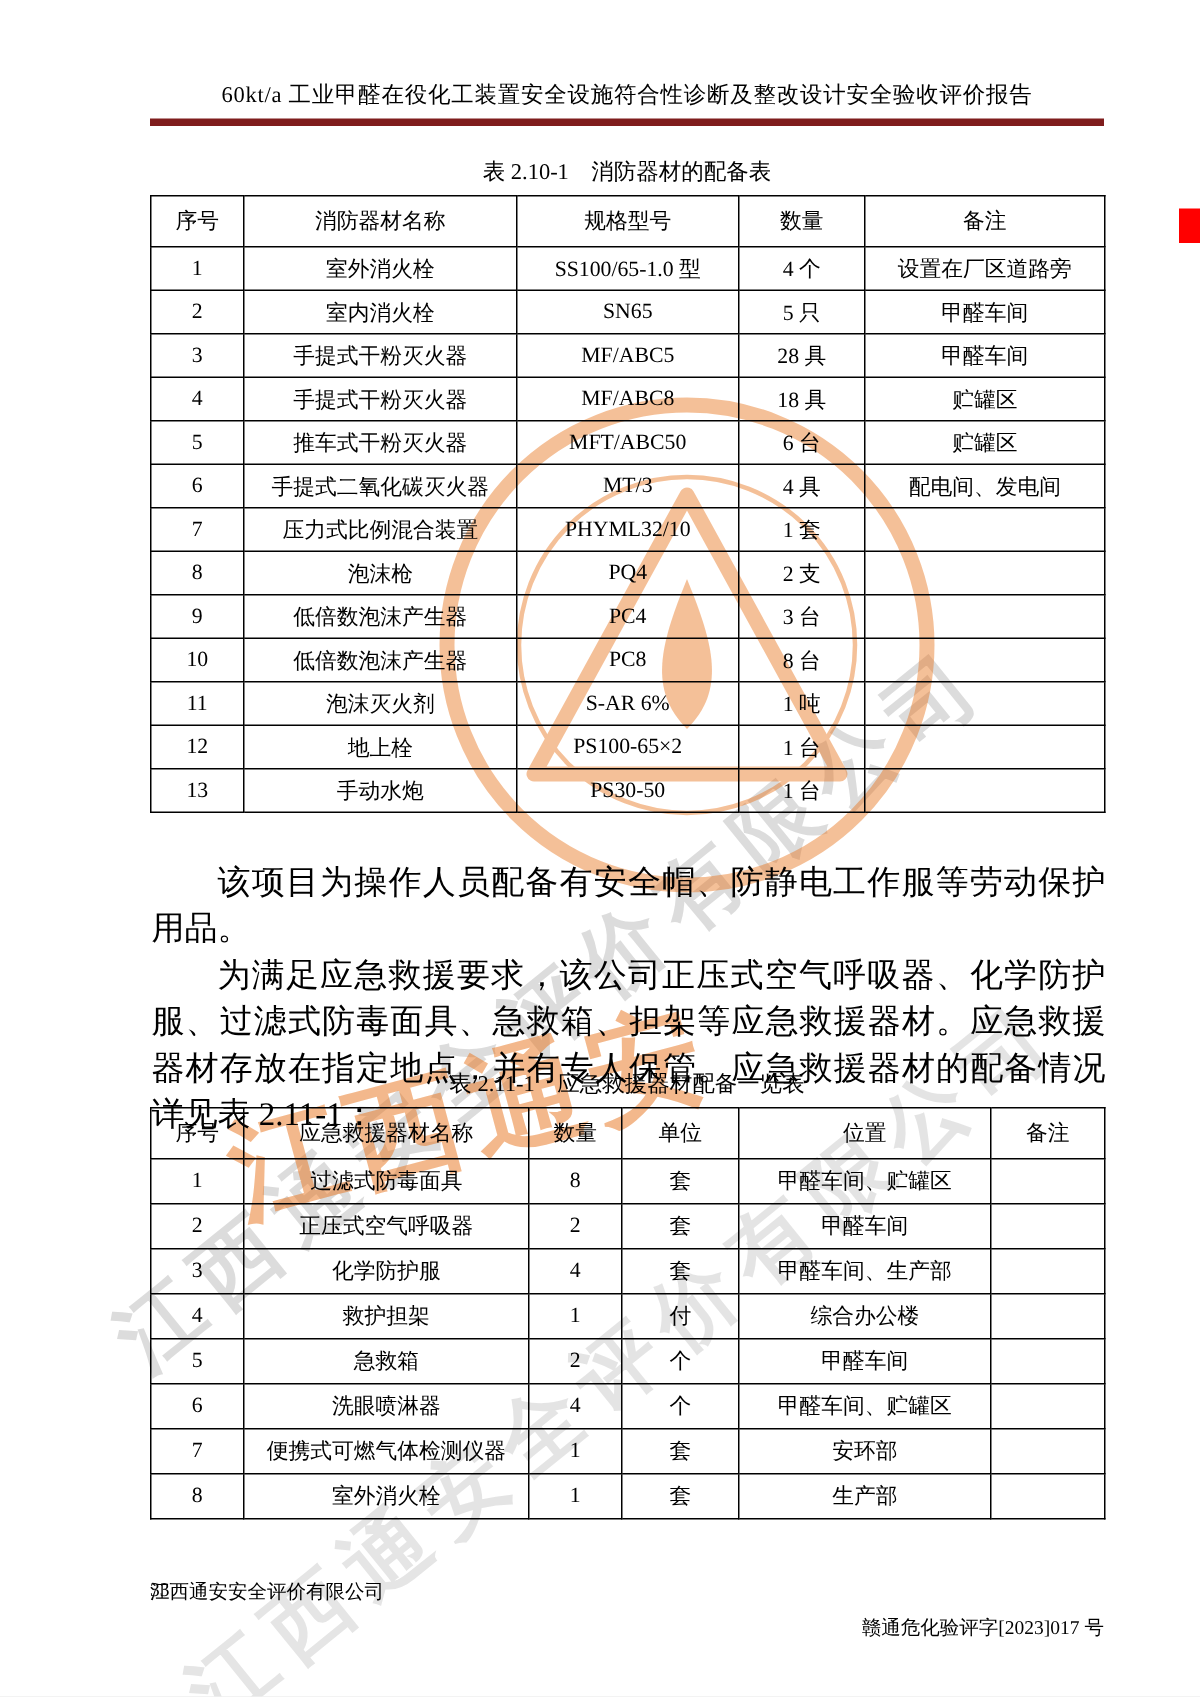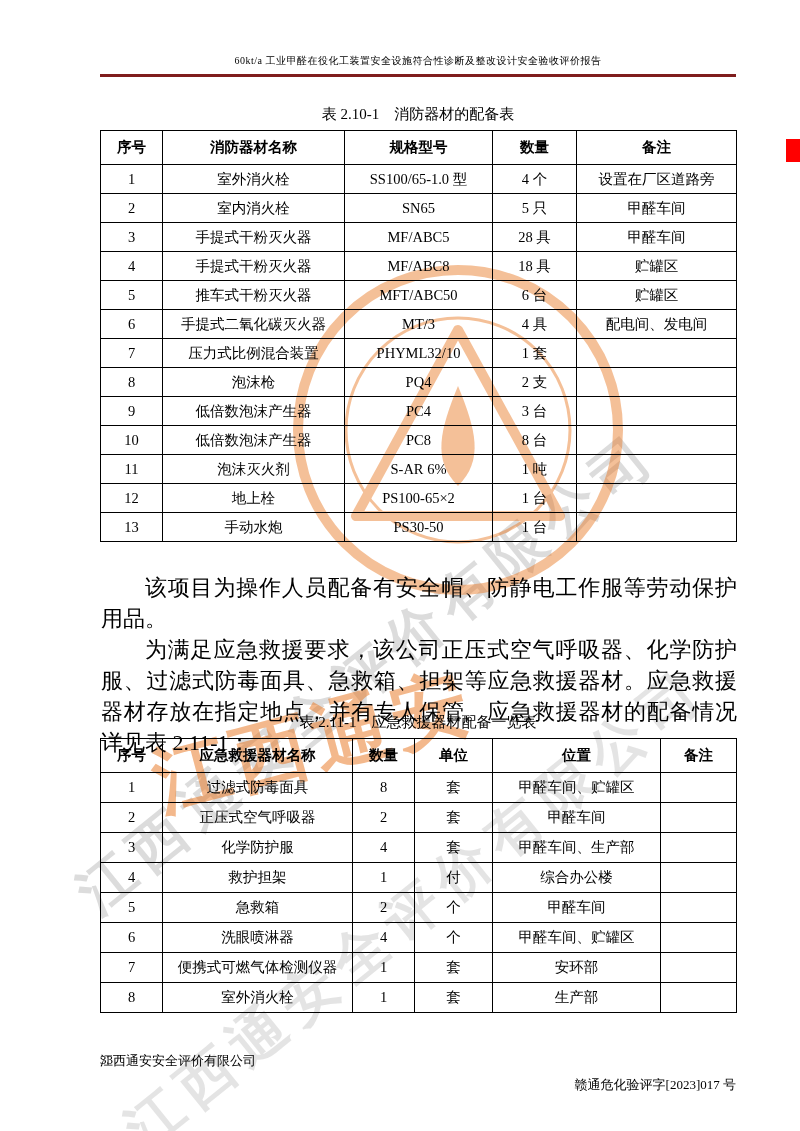--- a/index.html
+++ b/index.html
@@ -3,35 +3,35 @@
 <meta charset="utf-8">
 <style>
   html,body{margin:0;padding:0;background:#e9e9e9;}
   .page{
     position:relative;width:800px;height:1131px;margin:0 auto;background:#ffffff;
     font-family:"Liberation Serif","DejaVu Serif",serif;color:#000;overflow:hidden;
   }
   
   .doc-header{
     position:absolute;top:54px;left:100px;width:636px;text-align:center;
-    font-size:10px;letter-spacing:0.5px;padding-bottom:6px;border-bottom:3px solid #7f1d1d;
+    font-size:15px;letter-spacing:0.5px;padding-bottom:6px;border-bottom:5px solid #7f1d1d;
   }
   
   .tbl-caption{position:absolute;left:100px;width:636px;text-align:center;font-weight:normal;font-size:15px;}
   .cap1{top:105px;}
   .cap2{top:713px;}
   
   .doc-table{position:absolute;left:100px;border-collapse:collapse;table-layout:fixed;width:636px;background:transparent;}
   .t1{top:130px;}
   .t2{top:738px;}
   .doc-table th,.doc-table td{
     border:1px solid #000;text-align:center;vertical-align:middle;
     font-size:14.5px;padding:1px 2px;overflow:hidden;white-space:nowrap;
   }
-  .doc-table th{font-weight:bold;height:31px;}
+  .doc-table th{font-weight:normal;height:31px;}
   .t1 td{height:26px;}
   .t2 td{height:27px;}
   
   .section-heading{position:absolute;left:103px;top:536px;font-size:20px;font-weight:bold;letter-spacing:1px;}
   .body-text{position:absolute;left:101px;top:572px;width:636px;font-size:22px;line-height:31px;text-align:justify;}
   .body-text p{margin:0;text-indent:2em;}
   
   .doc-footer{position:absolute;left:100px;top:1052px;width:636px;font-size:13px;}
   .doc-footer .f-left{position:absolute;left:0;top:0;}
   .doc-footer .f-center{position:absolute;left:0;width:100%;text-align:left;top:0;}

